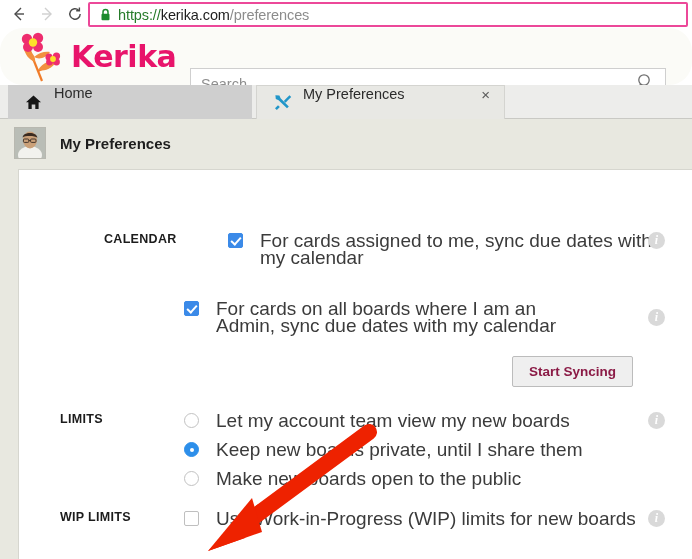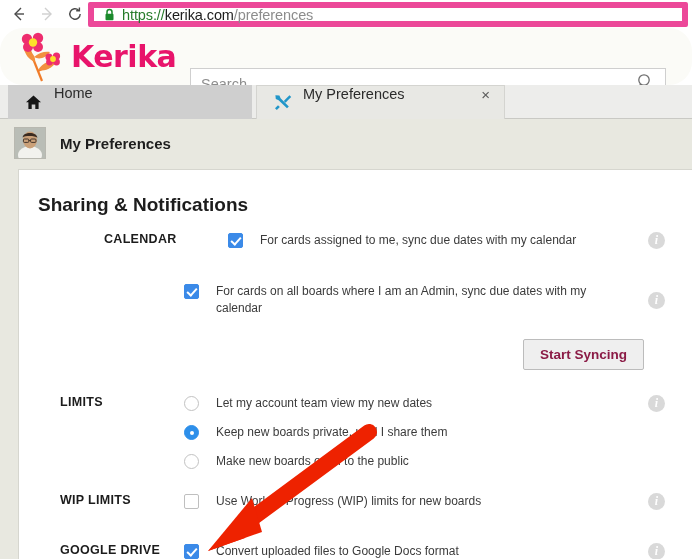--- a/index.html
+++ b/index.html
@@ -22,21 +22,21 @@
   .nav-btn {
     width: 26px; height: 26px;
     display: flex; align-items: center; justify-content: center;
   }
   .nav-btn svg { display: block; }
 
   .urlbox {
     position: absolute; left: 88px; top: 2px;
     width: 600px; height: 25px;
     background: #fff;
-    border: 6px solid #ec4899;
+    border: 2px solid #ec4899;
     border-radius: 2px;
     display: flex; align-items: center;
     padding-left: 10px;
   }
   .lock-icon { margin-right: 7px; display: flex; align-items: center; }
   .url-text { font-size: 14.5px; letter-spacing: -0.1px; white-space: nowrap; }
   .url-scheme { color: #267b2a; }
   .url-host { color: #1d1d1d; }
   .url-path { color: #8c8c8c; }
 
@@ -152,21 +152,21 @@
     padding-left: 41px;
     font-size: 12.5px;
     font-weight: bold;
     color: #1c1c1c;
     letter-spacing: 0.3px;
     flex-shrink: 0;
   }
   .sctrl { width: 32px; flex-shrink: 0; display: flex; justify-content: flex-start; }
   .slabel {
     flex: 1;
-    font-size: 12px;
+    font-size: 19px;
     color: #3b3b3b;
     line-height: 17px;
     padding-right: 40px;
   }
   .info-icon {
     position: absolute; right: 28px; top: 0;
     width: 17px; height: 17px;
     border-radius: 50%;
     background: #d9d9d9;
     color: #ffffff;
@@ -210,21 +210,21 @@
   .rb.selected::after {
     content: "";
     position: absolute;
     left: 4.5px; top: 4.5px;
     width: 4px; height: 4px;
     border-radius: 50%;
     background: #ffffff;
   }
 
   .btn-sync {
-    position: absolute; right: 49px; top: 0;
+    position: absolute; right: 60px; top: 0;
     padding: 7px 16px;
     background: #efefef;
     border: 1px solid #bcbcbc;
     border-radius: 2px;
     font-size: 13.5px;
     font-weight: bold;
     color: #8b1b46;
     margin-left: 36px;
   }
 
@@ -352,21 +352,20 @@
         <path d="M7.6 9.5 C8 3.5 22 3.5 22.4 9.8 C20 7.5 10 7.5 7.6 9.5 Z" fill="#3a2b21"></path>
         <rect x="8.4" y="11" width="5.4" height="3.4" rx="1" fill="none" stroke="#45362c" stroke-width="1"></rect>
         <rect x="15.6" y="11" width="5.4" height="3.4" rx="1" fill="none" stroke="#45362c" stroke-width="1"></rect>
         <path d="M13.8 12.6 L15.6 12.6" stroke="#45362c" stroke-width="1"></path>
       </svg>
     </div>
     <div class="page-title">My Preferences</div>
   </div>
 
   <div class="panel">
-    <div class="panel-heading">Sharing &amp; Notifications</div>
 
     <div class="settings">
 
       <div class="srow" style="margin-top:0;margin-left:44px;">
         <div class="sgroup-label">CALENDAR</div>
         <div class="sctrl">
           <div class="cb checked"></div>
         </div>
         <div class="slabel">For cards assigned to me, sync due dates with my calendar</div>
         <div class="info-icon">i</div>
@@ -383,21 +382,21 @@
 
       <div class="srow" style="margin-top:22px; height:34px;">
         <div class="btn-sync">Start Syncing</div>
       </div>
 
       <div class="srow" style="margin-top:22px;">
         <div class="sgroup-label">LIMITS</div>
         <div class="sctrl">
           <div class="rb"></div>
         </div>
-        <div class="slabel">Let my account team view my new dates</div>
+        <div class="slabel">Let my account team view my new boards</div>
         <div class="info-icon">i</div>
       </div>
 
       <div class="srow" style="margin-top:12px;">
         <div class="sgroup-label"></div>
         <div class="sctrl">
           <div class="rb selected"></div>
         </div>
         <div class="slabel">Keep new boards private, until I share them</div>
       </div>

